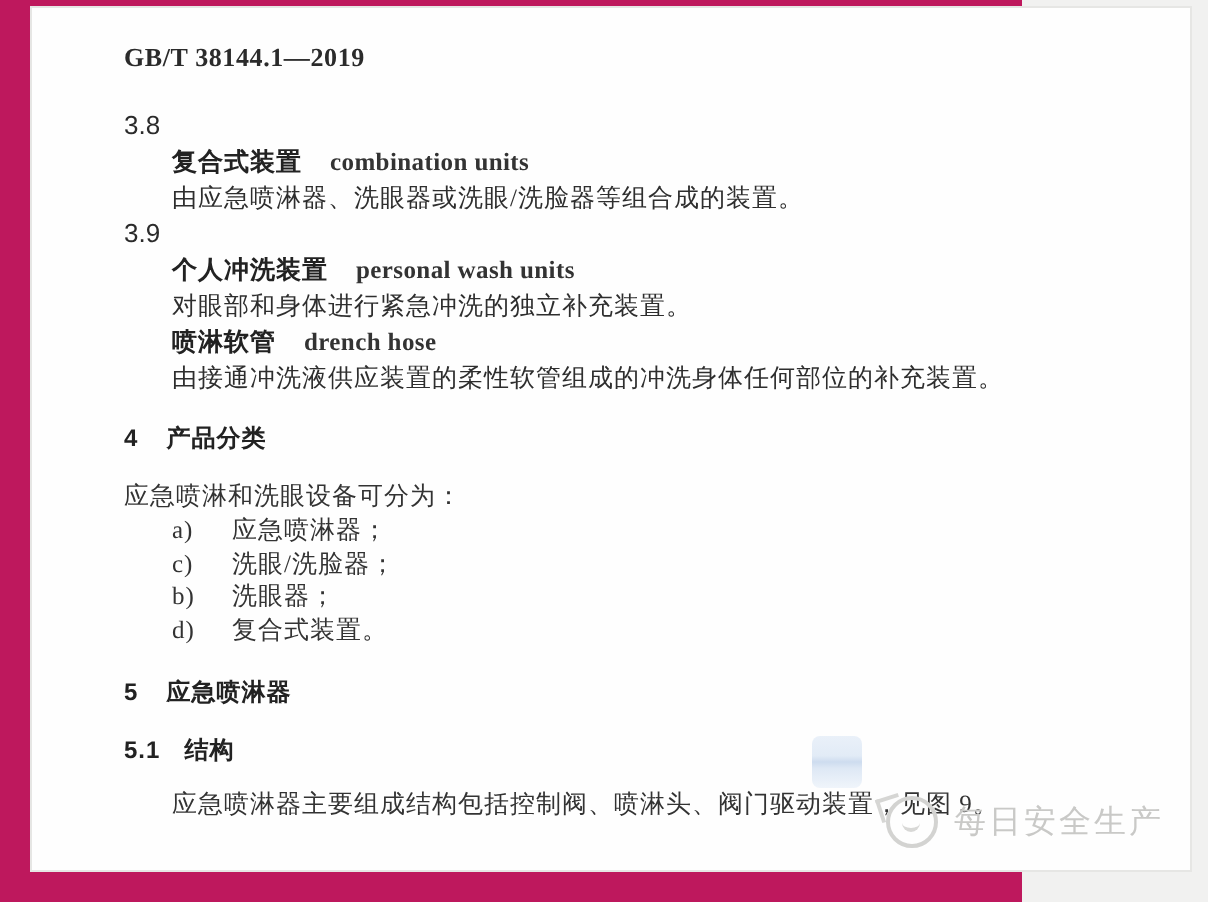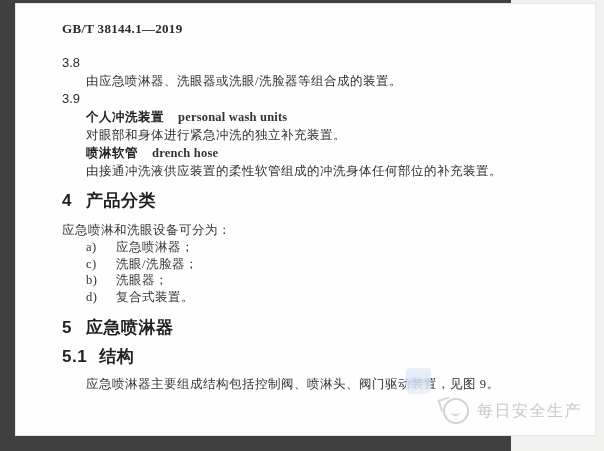--- a/index.html
+++ b/index.html
@@ -6,21 +6,21 @@
   html, body { width: 604px; height: 451px; }
   body {
     background: #f1f1f0;
     font-family: "Liberation Serif", "DejaVu Serif", serif;
     color: #333;
     position: relative;
     overflow: hidden;
   }
   .canvas {
     position: absolute; left: 0; top: 0; width: 511px; height: 451px;
-    background: #404040;
+    background: #be185d;
   }
   .page {
     position: absolute; left: 15px; top: 3px; width: 581px; height: 433px;
     background: #fefefe;
     border: 1px solid #e6e6e4;
   }
   .content {
     position: absolute; left: 0; top: 0; width: 100%; height: 100%;
     padding: 16px 30px 0 46px;
     font-size: 12.5px;
@@ -54,21 +54,21 @@
     margin-left: 14px;
     letter-spacing: 0.2px;
   }
   .term-def {
     margin-left: 24px;
     color: #2e2e2e;
   }
   .section-heading {
     font-family: "Liberation Sans", "DejaVu Sans", sans-serif;
     font-weight: bold;
-    font-size: 17px;
+    font-size: 12px;
     color: #222;
     letter-spacing: 0.5px;
   }
   .section-heading .sec-num { margin-right: 14px; }
   .h4 { margin-top: 12px; }
   .intro-line { margin-top: 11px; }
   .class-list { margin-left: 24px; list-style: none; }
   .class-list li { line-height: 16.5px; }
   .li-marker { display: inline-block; width: 30px; }
   .h5 { margin-top: 14px; }
@@ -126,20 +126,23 @@
 <body>
 
 <div class="canvas">
   <div class="page">
     <div class="content">
 
       <div class="std-header">GB/T 38144.1—2019</div>
 
       <div class="term-block">
         <div class="clause-num">3.8</div>
+        <div class="term-line">
+          <span class="term-cn">复合式装置</span><span class="term-en">combination units</span>
+        </div>
         <div class="term-def">由应急喷淋器、洗眼器或洗眼/洗脸器等组合成的装置。</div>
       </div>
 
       <div class="term-block">
         <div class="clause-num">3.9</div>
         <div class="term-line">
           <span class="term-cn">个人冲洗装置</span><span class="term-en">personal wash units</span>
         </div>
         <div class="term-def">对眼部和身体进行紧急冲洗的独立补充装置。</div>
       </div>

